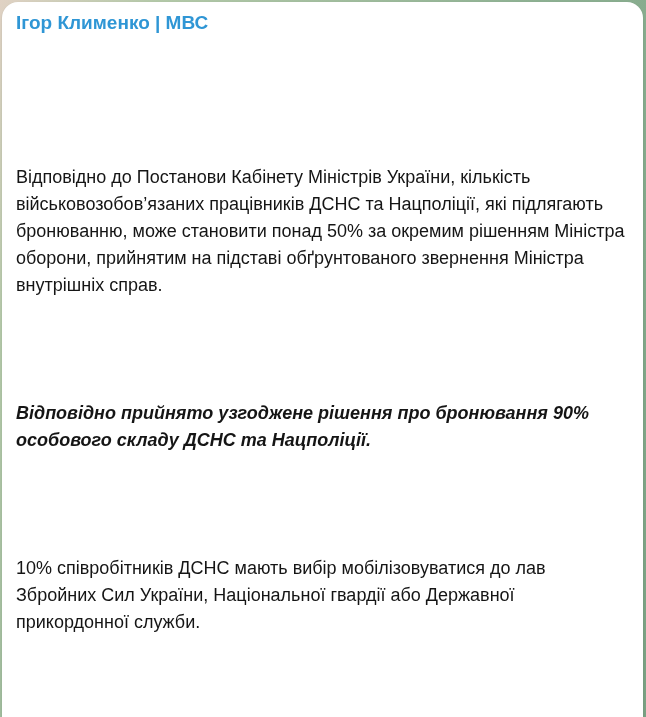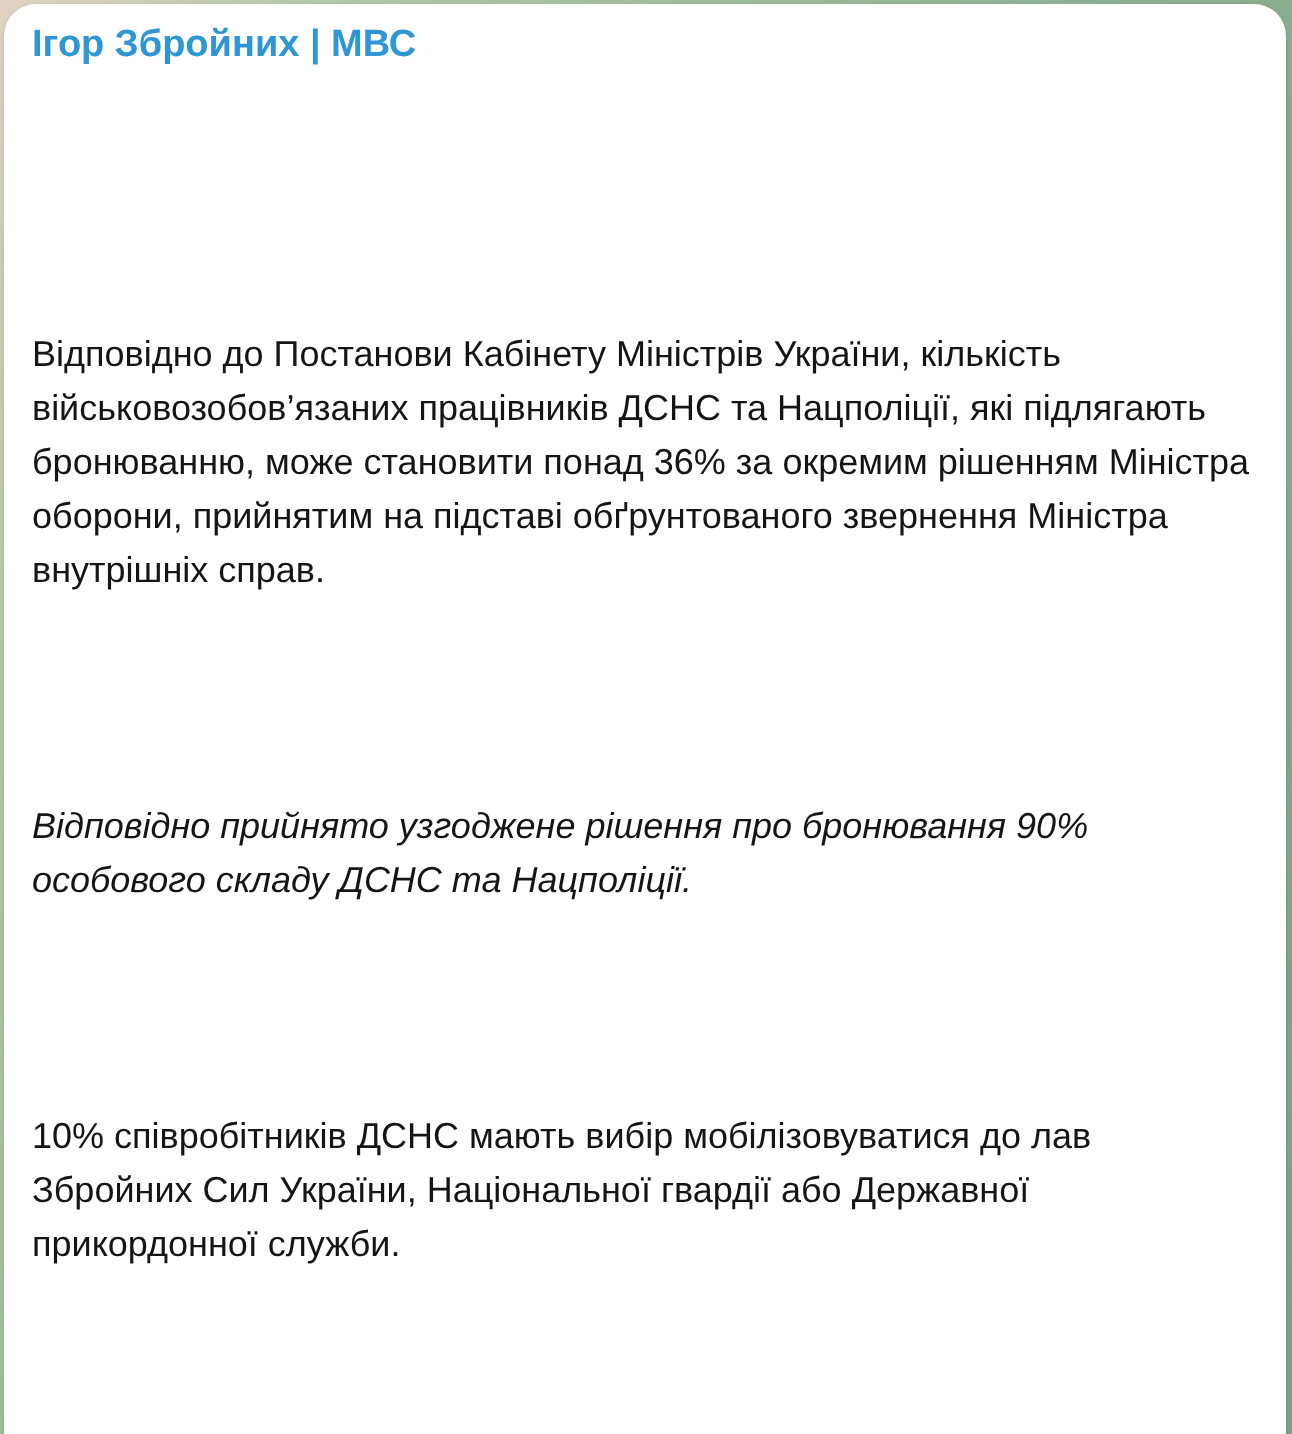--- a/index.html
+++ b/index.html
@@ -30,21 +30,21 @@
     cursor: pointer;
   }
   .msg-text {
     color: #151515;
     font-size: 18px;
     line-height: 27px;
     white-space: pre-wrap;
   }
   .msg-text p { margin-top: 20px; }
   .msg-text p.headline { margin-top: 11px; }
-  .bold-italic { font-weight: 400; font-style: italic; }
+  .bold-italic { font-weight: 700; font-style: italic; }
   .excl-icon {
     display: inline-block;
     width: 13px; height: 24px;
     vertical-align: -4px;
   }
   .excl-lead { margin-right: 7px; }
   .excl-trail { margin-left: 7px; }
 </style>
 </head>
 <body>
@@ -69,26 +69,26 @@
       <rect x="7" y="15" width="10" height="1.8" rx="0.9" fill="#64472b"></rect>
     </g>
     <g id="icon-eye">
       <path fill="#a5adb5" d="M12 4.5C7 4.5 2.73 7.61 1 12c1.73 4.39 6 7.5 11 7.5s9.27-3.11 11-7.5c-1.73-4.39-6-7.5-11-7.5zm0 12.5c-2.76 0-5-2.24-5-5s2.24-5 5-5 5 2.24 5 5-2.24 5-5 5zm0-8c-1.66 0-3 1.34-3 3s1.34 3 3 3 3-1.34 3-3-1.34-3-3-3z"></path>
     </g>
   </defs>
 </svg>
 
 <div class="bubble">
 
-  <div class="channel-name">Ігор Збройних | МВС</div>
+  <div class="channel-name">Ігор Клименко | МВС</div>
 
   <div class="msg-text">
 
 
-    <p>Відповідно до Постанови Кабінету Міністрів України, кількість військовозобов’язаних працівників ДСНС та Нацполіції, які підлягають  бронюванню, може становити понад 36% за окремим рішенням Міністра оборони, прийнятим на підставі обґрунтованого звернення Міністра внутрішніх справ.</p>
+    <p>Відповідно до Постанови Кабінету Міністрів України, кількість військовозобов’язаних працівників ДСНС та Нацполіції, які підлягають  бронюванню, може становити понад 50% за окремим рішенням Міністра оборони, прийнятим на підставі обґрунтованого звернення Міністра внутрішніх справ.</p>
 
     <p class="bold-italic">Відповідно прийнято узгоджене рішення про бронювання 90% особового складу ДСНС та Нацполіції.</p>
 
     <p>10% співробітників ДСНС мають вибір мобілізовуватися до лав Збройних Сил України, Національної гвардії або Державної прикордонної служби.</p>
 
     
 
     
 
   </div>

